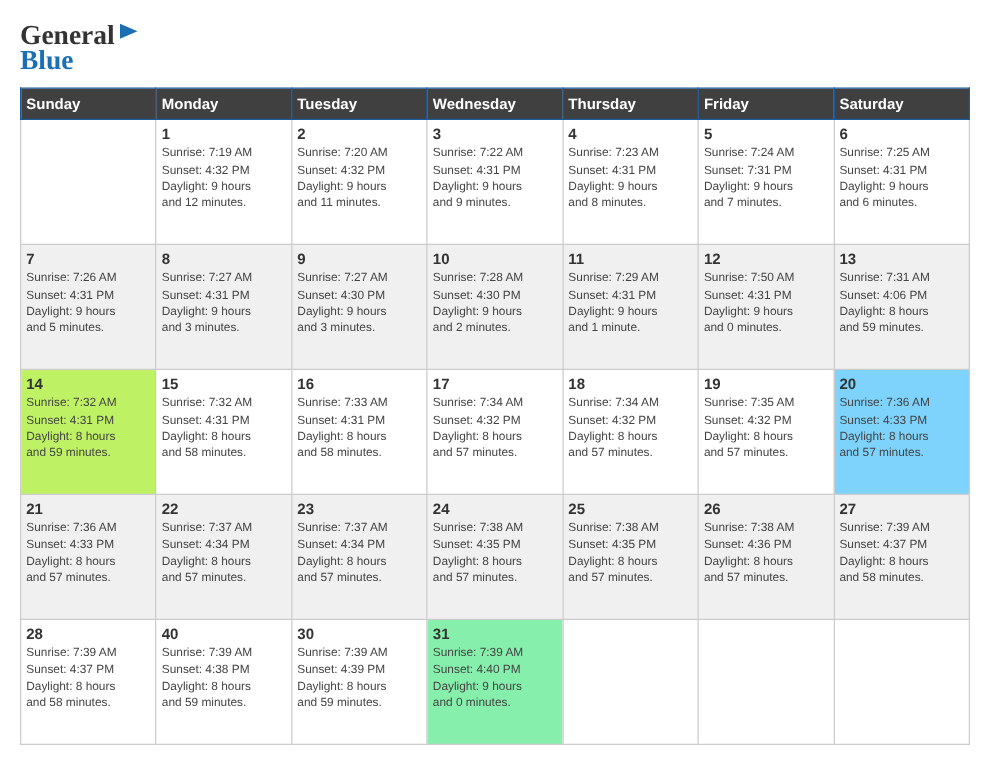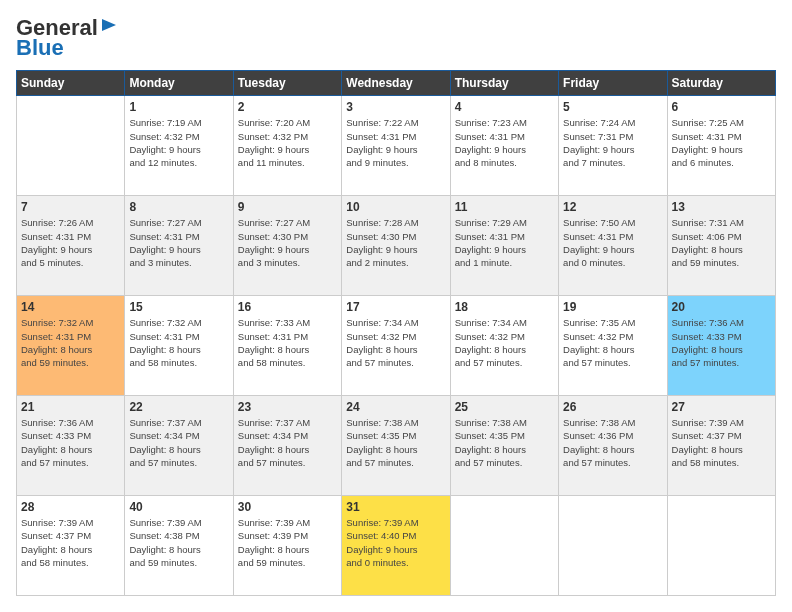--- a/index.html
+++ b/index.html
@@ -19,20 +19,21 @@
     }
     .header {
       display: flex;
       justify-content: space-between;
       align-items: flex-start;
       margin-bottom: 10px;
     }
     .logo {
       display: flex;
       align-items: center;
+      font-family: Liberation Serif, serif;
     }
     .logo-general { color: #333; }
     .logo-blue { color: #1a6fb5; }
     .title-block {
       text-align: right;
     }
     .month-title {
       font-size: 36px;
       font-weight: normal;
       color: #333;
@@ -210,21 +211,21 @@
           </td>
           <td style="background: rgb(240, 240, 240);">
             <span class="day-number">13</span>
             <div class="day-detail" style="white-space: pre-line;">Sunrise: 7:31 AM
 Sunset: 4:06 PM
 Daylight: 8 hours
 and 59 minutes.</div>
           </td>
         </tr>
         <tr>
-          <td style="background: #fdba74; margin-left: 40px;">
+          <td style="background: #bef264; margin-left: 40px;">
             <span class="day-number">14</span>
             <div class="day-detail" style="white-space: pre-line;">Sunrise: 7:32 AM
 Sunset: 4:31 PM
 Daylight: 8 hours
 and 59 minutes.</div>
           </td>
           <td style="background: rgb(255, 255, 255);">
             <span class="day-number">15</span>
             <div class="day-detail" style="white-space: pre-line;">Sunrise: 7:32 AM
 Sunset: 4:31 PM
@@ -333,21 +334,21 @@
 Daylight: 8 hours
 and 59 minutes.</div>
           </td>
           <td style="background: rgb(255, 255, 255);">
             <span class="day-number">30</span>
             <div class="day-detail" style="white-space: pre-line;">Sunrise: 7:39 AM
 Sunset: 4:39 PM
 Daylight: 8 hours
 and 59 minutes.</div>
           </td>
-          <td style="background: #fde047;">
+          <td style="background: #86efac;">
             <span class="day-number">31</span>
             <div class="day-detail" style="white-space: pre-line;">Sunrise: 7:39 AM
 Sunset: 4:40 PM
 Daylight: 9 hours
 and 0 minutes.</div>
           </td>
           <td class="empty-cell"></td>
           <td class="empty-cell"></td>
           <td class="empty-cell"></td>
         </tr>

